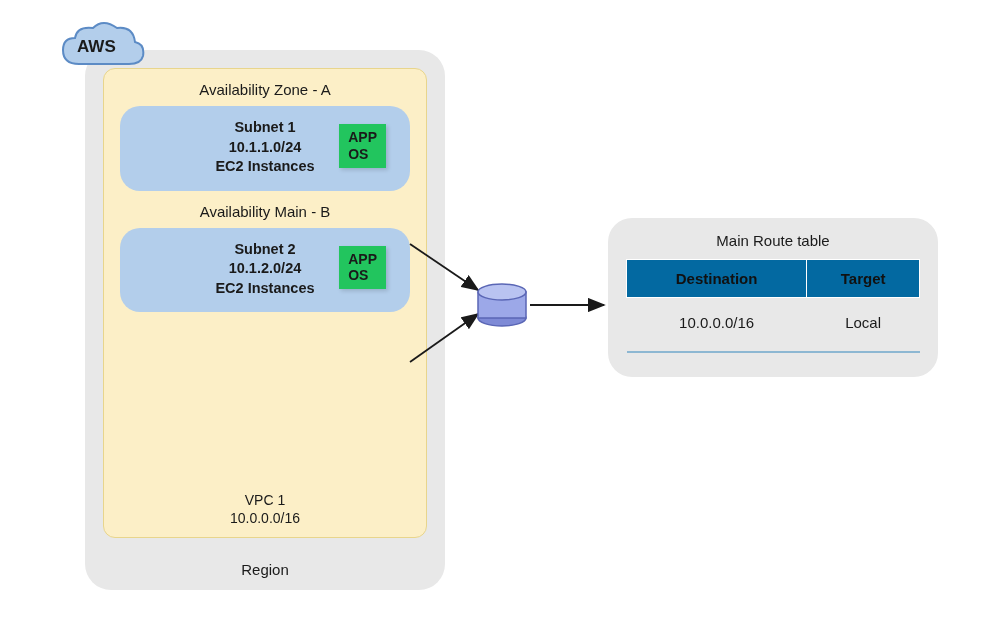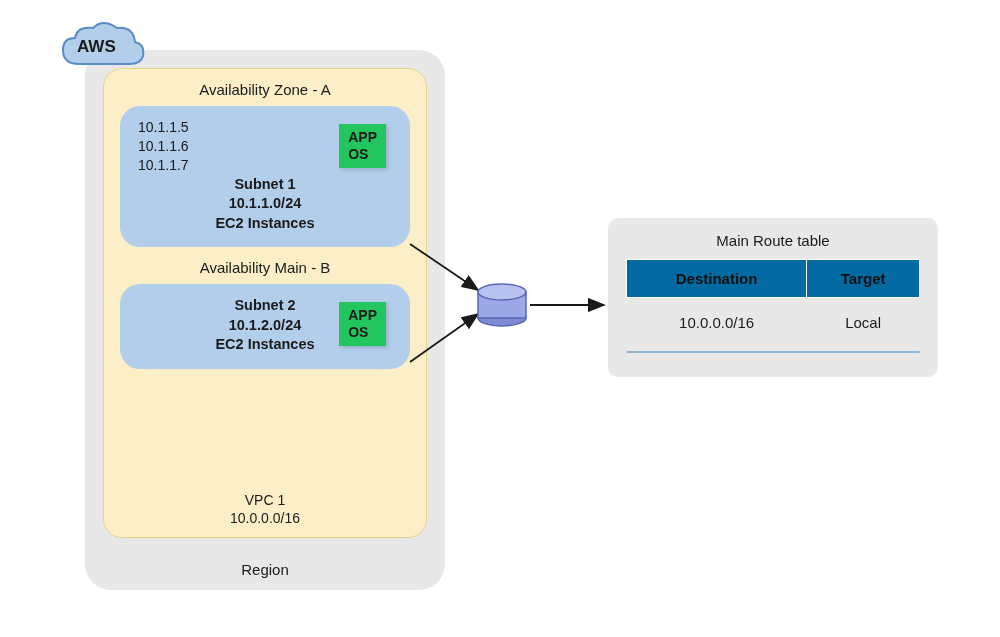--- a/index.html
+++ b/index.html
@@ -15,21 +15,21 @@
     border-radius: 26px;
     padding: 18px;
   }
   .region-label { text-align: center; position: absolute; bottom: 12px; left: 0; right: 0; font-size: 15px; }
   
   .vpc {
     width: 324px;
     height: 470px;
     background: #fcefc7;
     border: 1.5px solid #e8d58c;
-    border-radius: 19px;
+    border-radius: 12px;
     position: relative;
   }
   .vpc-label { text-align: center; position: absolute; bottom: 10px; left: 0; right: 0; font-size: 14px; line-height: 1.3; }
   
   .az-title { text-align: center; font-size: 15px; margin-top: 12px; margin-bottom: 8px; }
   
   .subnet {
     background: #b3ceeb;
     border-radius: 20px;
     width: 290px;
@@ -78,21 +78,21 @@
     height: 45px;
     z-index: 3;
   }
   
   .route-table-wrap {
     position: absolute;
     left: 608px;
     top: 218px;
     width: 330px;
     background: #e8e8e8;
-    border-radius: 10px;
+    border-radius: 24px;
     padding: 14px 18px 24px 18px;
   }
   .route-table-title { text-align: center; font-size: 15px; margin-bottom: 10px; }
   .route-table { width: 100%; border-collapse: collapse; }
   .route-table th {
     background: #0369a1;
     color: #111;
     font-weight: 700;
     font-size: 15px;
     padding: 10px 8px;
@@ -118,25 +118,20 @@
     <path d="M 24 44 Q 8 44 8 30 Q 8 18 20 18 Q 22 6 38 8 Q 48 -2 62 8 Q 78 6 80 22 Q 90 24 88 36 Q 86 44 74 44 Z" fill="#b3ceeb" stroke="#5c8bc5" stroke-width="2"></path>
   </svg>
 </div>
 <div class="cloud-label">AWS</div>
 
 <div class="region">
   <div class="vpc">
 
     <div class="az-title">Availability Zone - A</div>
     <div class="subnet">
-      <div class="ips">
-        <div>10.1.1.5</div>
-        <div>10.1.1.6</div>
-        <div>10.1.1.7</div>
-      </div>
       <div class="appbox">
         <div>APP</div>
         <div>OS</div>
       </div>
       <div class="label">
         <div>Subnet 1</div>
         <div>10.1.1.0/24</div>
         <div>EC2 Instances</div>
       </div>
     </div>

